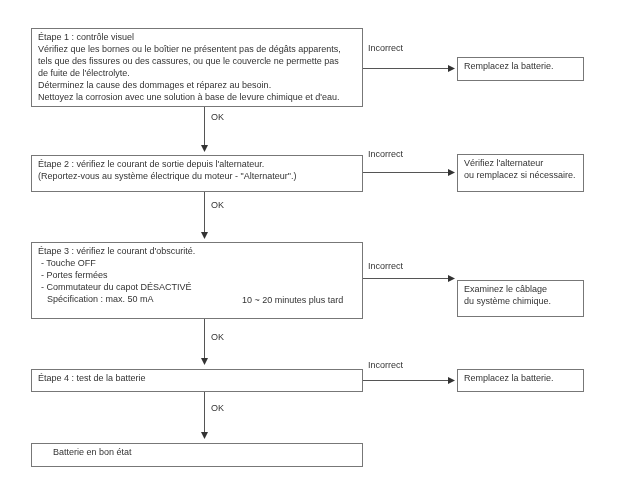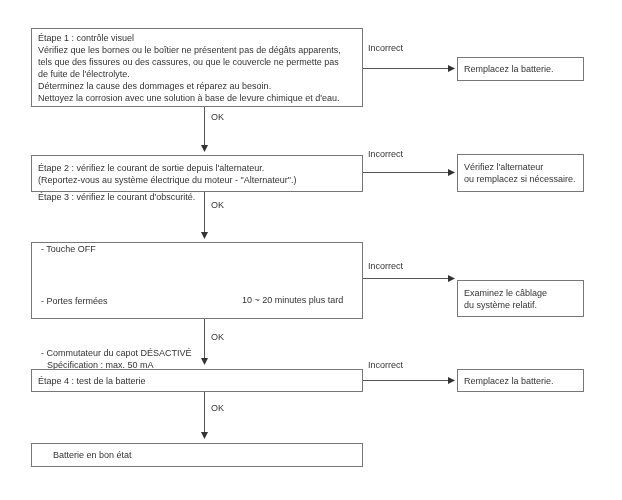--- a/index.html
+++ b/index.html
@@ -12,30 +12,29 @@
     color: #333333;
     overflow: hidden;
   }
   .box {
     position: absolute;
     border: 1px solid #777777;
     background: #ffffff;
     box-sizing: border-box;
     display: flex;
     flex-direction: column;
-    justify-content: center;
     padding: 2px 6px;
   }
   .line {
     font-size: 9px;
     line-height: 12px;
     white-space: nowrap;
     color: #333333;
   }
-  .line.indent1 { padding-left: 3px; margin-top: 40px; }
+  .line.indent1 { padding-left: 3px; }
   .line.indent2 { padding-left: 9px; }
   .lbl {
     position: absolute;
     font-size: 9px;
     line-height: 10px;
     white-space: nowrap;
     color: #333333;
   }
   
   #step1 { left: 31px; top: 28px;  width: 332px; height: 79px; }
@@ -137,21 +136,21 @@
 
   <div class="box" id="action1">
     <div class="line">Remplacez la batterie.</div>
   </div>
   <div class="box" id="action2">
     <div class="line">Vérifiez l'alternateur</div>
     <div class="line">ou remplacez si nécessaire.</div>
   </div>
   <div class="box" id="action3">
     <div class="line">Examinez le câblage</div>
-    <div class="line">du système relatif.</div>
+    <div class="line">du système chimique.</div>
   </div>
   <div class="box" id="action4">
     <div class="line">Remplacez la batterie.</div>
   </div>
 
   <div class="lbl" id="ok1">OK</div>
   <div class="lbl" id="ok2">OK</div>
   <div class="lbl" id="ok3">OK</div>
   <div class="lbl" id="ok4">OK</div>
 

